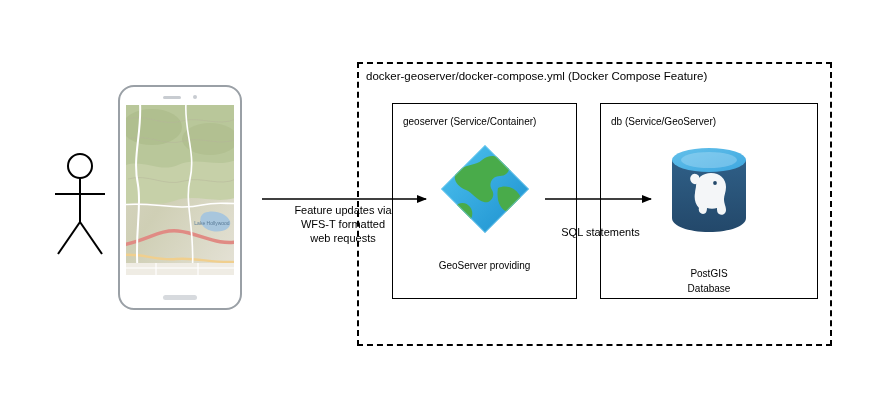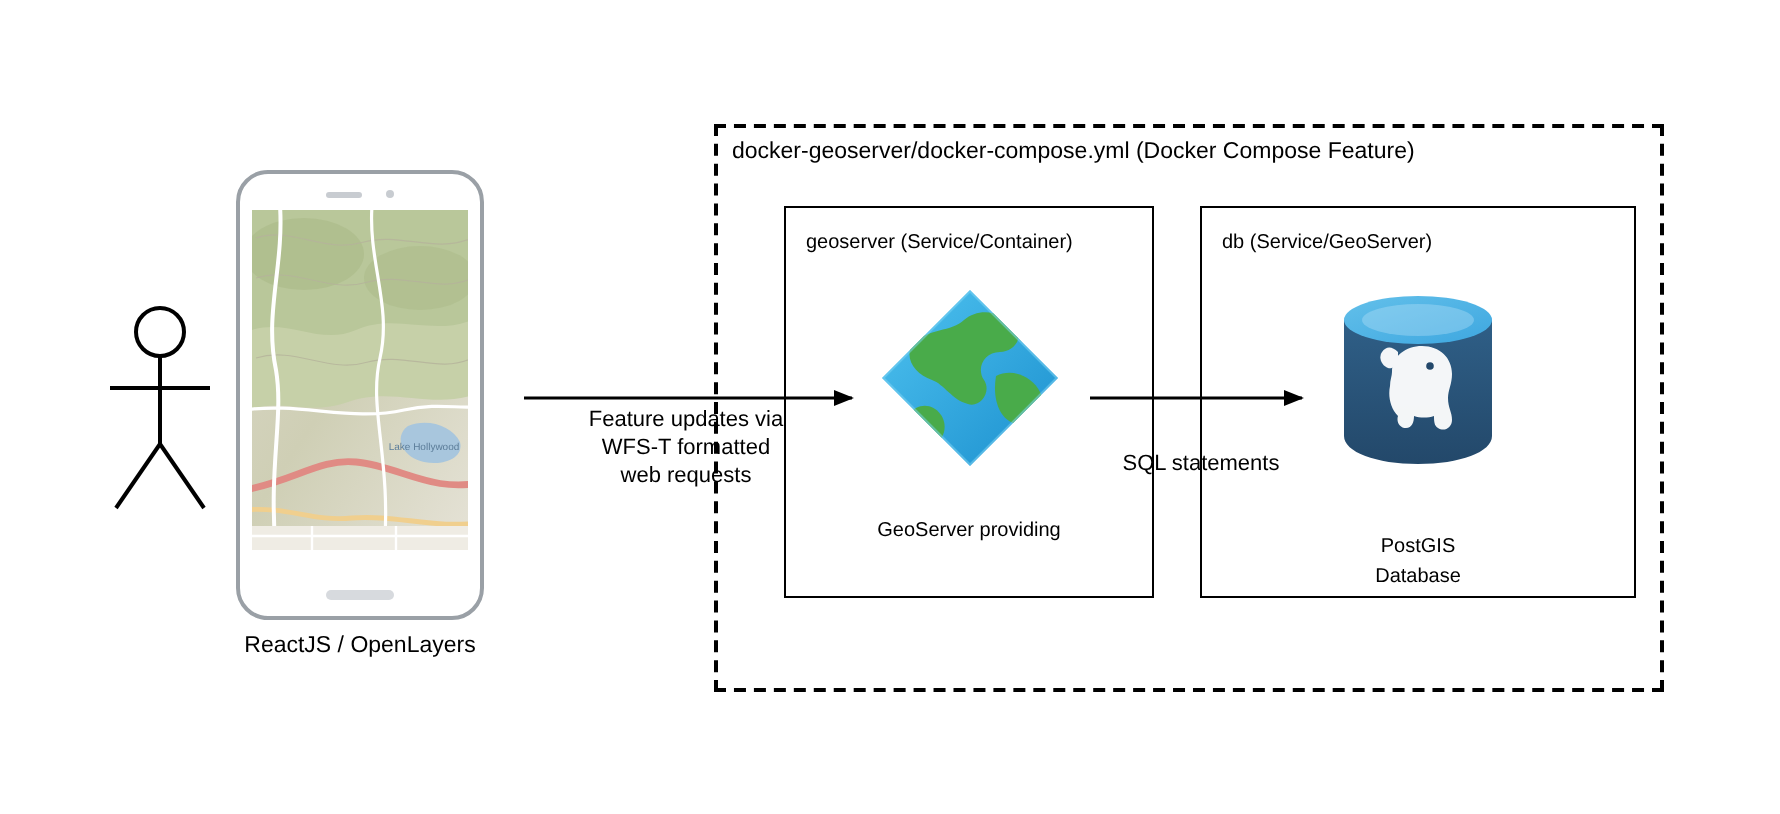--- a/index.html
+++ b/index.html
@@ -220,21 +220,20 @@
           <line x1="30" y1="158" x2="30" y2="170"></line>
           <line x1="72" y1="158" x2="72" y2="170"></line>
         </g>
         <text x="86" y="120" font-size="5" fill="#5c7d99" font-family="Liberation Sans, sans-serif" text-anchor="middle">Lake Hollywood</text>
       </svg>
     </div>
     <div class="phone-home"></div>
   </div>
 
   <div class="frontend-caption">
-    <div>ReactJS / OpenLayers</div>
   </div>
 
   <div class="compose-box"></div>
   <div class="compose-label">docker-geoserver/docker-compose.yml (Docker Compose Feature)</div>
 
   <div class="service-box" id="geoserver-box"></div>
   <div class="service-label" id="geoserver-label">geoserver (Service/Container)</div>
 
   <svg class="service-icon" id="geoserver-icon" viewBox="0 0 94 94">
     <defs>

